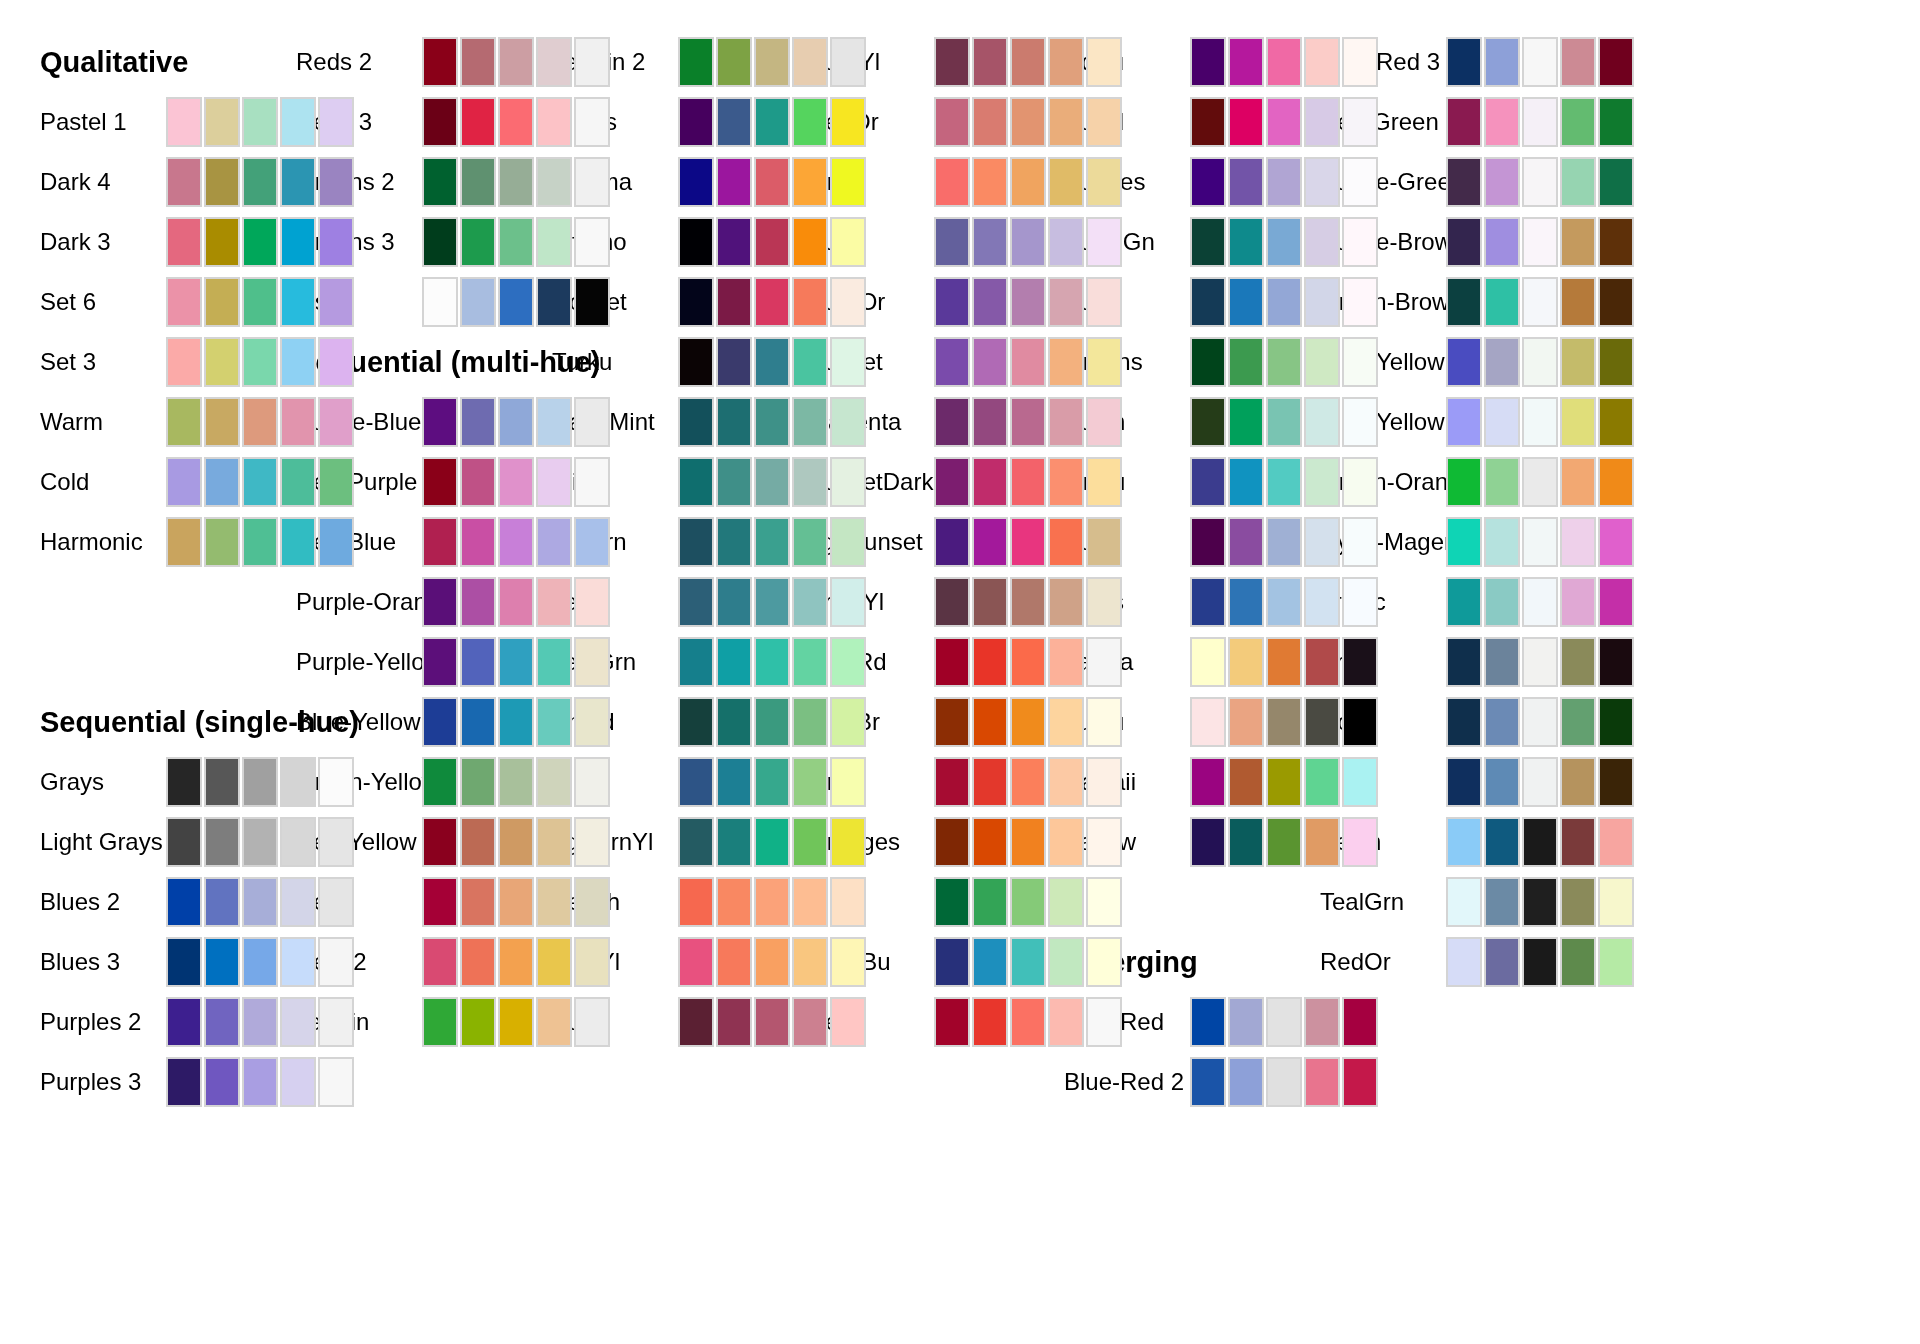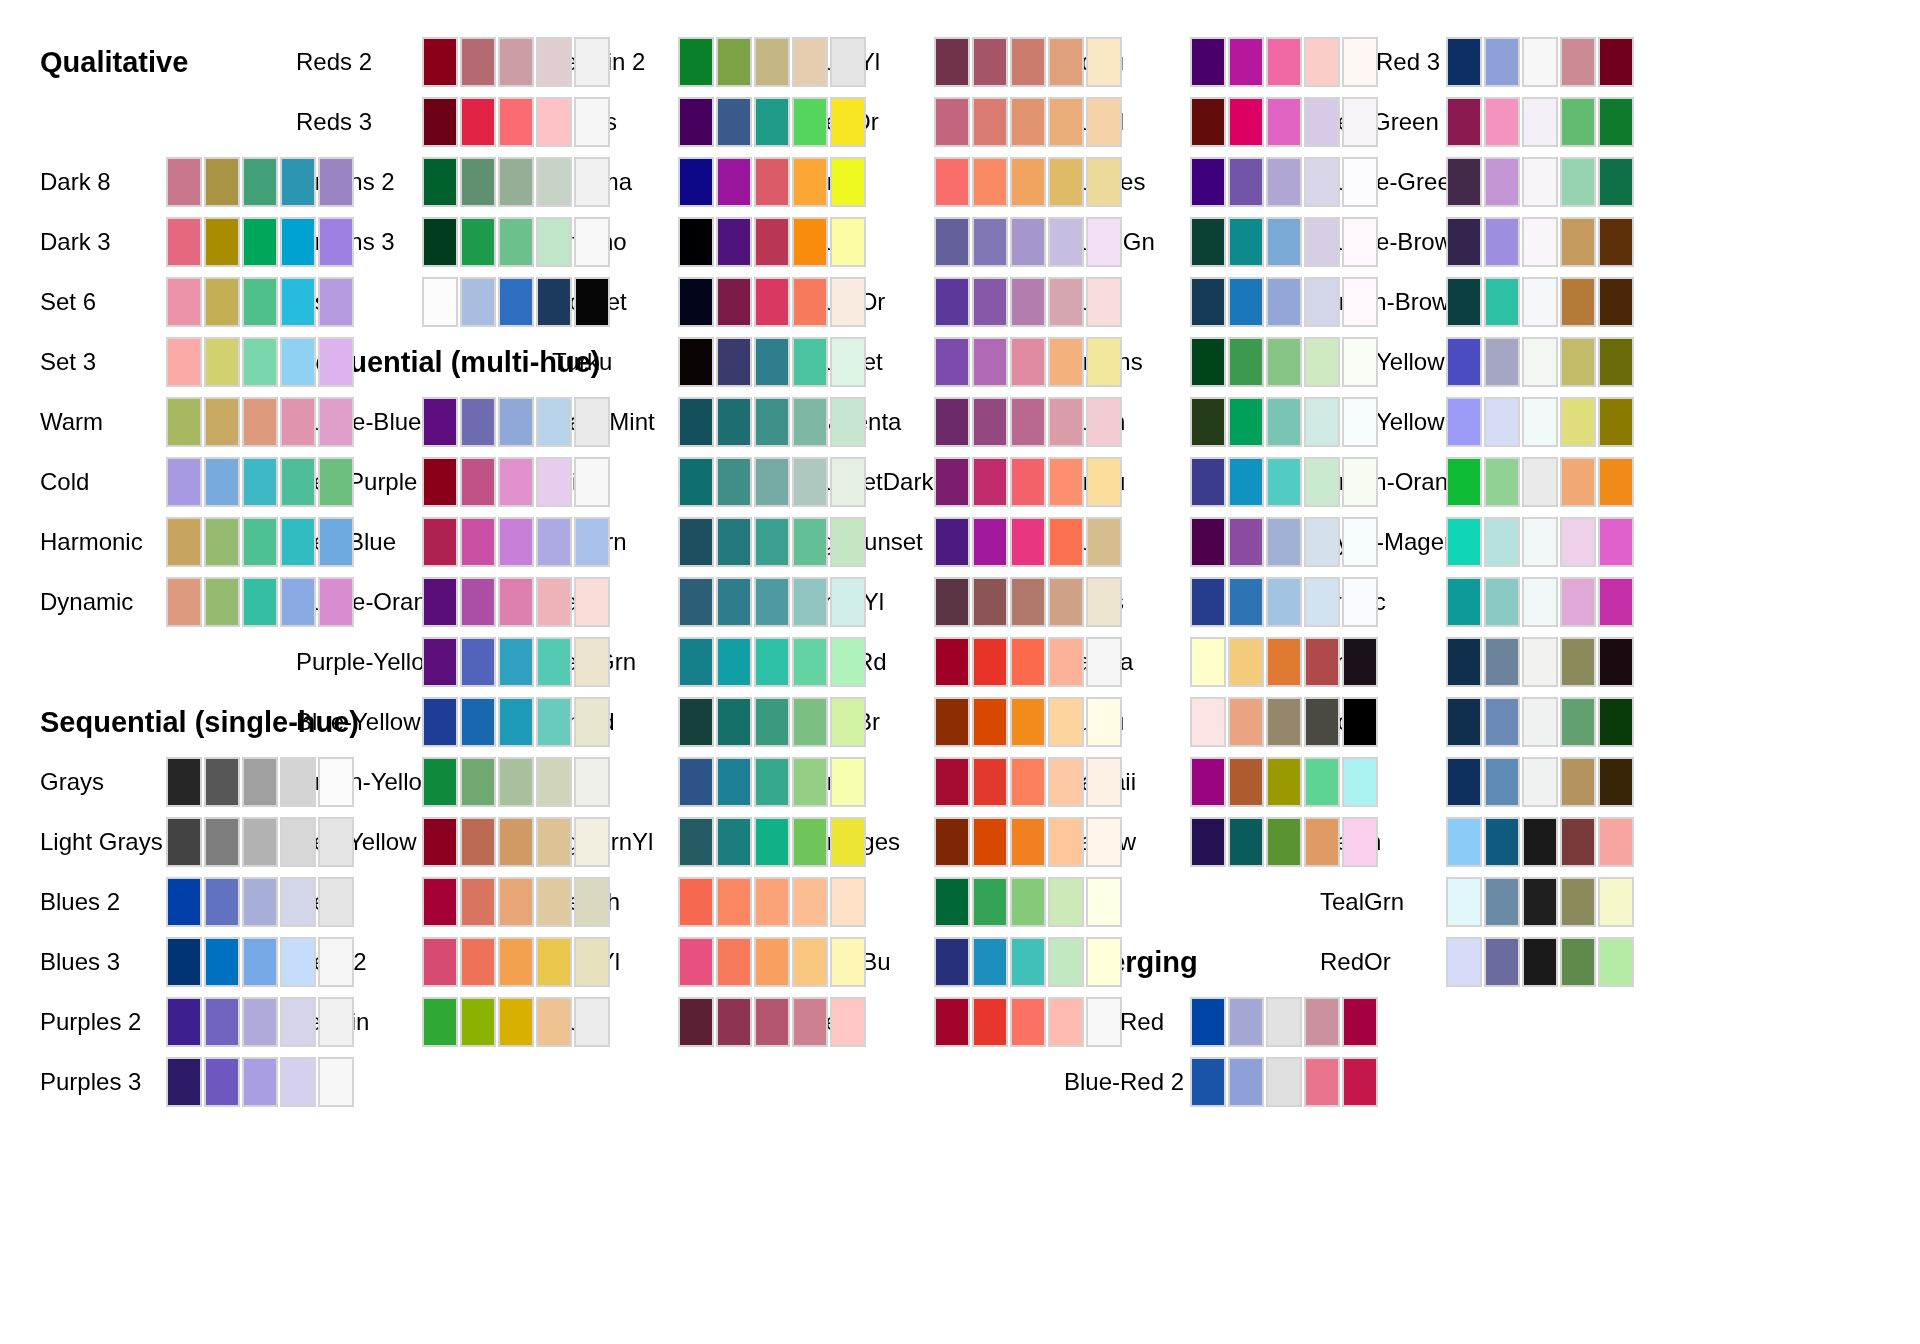--- a/index.html
+++ b/index.html
@@ -76,22 +76,32 @@
     white-space: nowrap;
     z-index: 0;
   }
 </style>
 </head>
 <body>
 
 <div id="sheet">
     <div class="col" style="left: 14px;">
       <div class="heading" style="top: 32px;">Qualitative</div>
+      <div class="row" style="top: 92px;">
+        <div class="label">Pastel 1</div>
+        <div class="swatches">
+          <div class="sw" title="Pastel 1 1: #fbc4d4" style="background: rgb(251, 196, 212);"></div>
+          <div class="sw" title="Pastel 1 2: #dccf9c" style="background: rgb(220, 207, 156);"></div>
+          <div class="sw" title="Pastel 1 3: #a8e0c1" style="background: rgb(168, 224, 193);"></div>
+          <div class="sw" title="Pastel 1 4: #ade3f0" style="background: rgb(173, 227, 240);"></div>
+          <div class="sw" title="Pastel 1 5: #ddcdf2" style="background: rgb(221, 205, 242);"></div>
+        </div>
+      </div>
       <div class="row" style="top: 152px;">
-        <div class="label">Dark 8</div>
+        <div class="label">Dark 4</div>
         <div class="swatches">
           <div class="sw" title="Dark 2 1: #c8778d" style="background: rgb(200, 119, 141);"></div>
           <div class="sw" title="Dark 2 2: #a89442" style="background: rgb(168, 148, 66);"></div>
           <div class="sw" title="Dark 2 3: #43a179" style="background: rgb(67, 161, 121);"></div>
           <div class="sw" title="Dark 2 4: #2b95b2" style="background: rgb(43, 149, 178);"></div>
           <div class="sw" title="Dark 2 5: #9a84c1" style="background: rgb(154, 132, 193);"></div>
         </div>
       </div>
       <div class="row" style="top: 212px;">
         <div class="label">Dark 3</div>
@@ -146,30 +156,20 @@
       <div class="row" style="top: 512px;">
         <div class="label">Harmonic</div>
         <div class="swatches">
           <div class="sw" title="Harmonic 1: #c9a45e" style="background: rgb(201, 164, 94);"></div>
           <div class="sw" title="Harmonic 2: #94bb6f" style="background: rgb(148, 187, 111);"></div>
           <div class="sw" title="Harmonic 3: #4fbf94" style="background: rgb(79, 191, 148);"></div>
           <div class="sw" title="Harmonic 4: #31bcc2" style="background: rgb(49, 188, 194);"></div>
           <div class="sw" title="Harmonic 5: #6eaadf" style="background: rgb(110, 170, 223);"></div>
         </div>
       </div>
-      <div class="row" style="top: 572px;">
-        <div class="label">Dynamic</div>
-        <div class="swatches">
-          <div class="sw" title="Dynamic 1: #dd9a7f" style="background: rgb(221, 154, 127);"></div>
-          <div class="sw" title="Dynamic 2: #94bb6f" style="background: rgb(148, 187, 111);"></div>
-          <div class="sw" title="Dynamic 3: #33bfa2" style="background: rgb(51, 191, 162);"></div>
-          <div class="sw" title="Dynamic 4: #8aaae4" style="background: rgb(138, 170, 228);"></div>
-          <div class="sw" title="Dynamic 5: #d98cd0" style="background: rgb(217, 140, 208);"></div>
-        </div>
-      </div>
       <div class="heading" style="top: 692px;">Sequential (single-hue)</div>
       <div class="row" style="top: 812px;">
         <div class="label">Light Grays</div>
         <div class="swatches">
           <div class="sw" title="Light Grays 1: #434343" style="background: rgb(67, 67, 67);"></div>
           <div class="sw" title="Light Grays 2: #7d7d7d" style="background: rgb(125, 125, 125);"></div>
           <div class="sw" title="Light Grays 3: #b2b2b2" style="background: rgb(178, 178, 178);"></div>
           <div class="sw" title="Light Grays 4: #d7d7d7" style="background: rgb(215, 215, 215);"></div>
           <div class="sw" title="Light Grays 5: #e5e5e5" style="background: rgb(229, 229, 229);"></div>
         </div>

